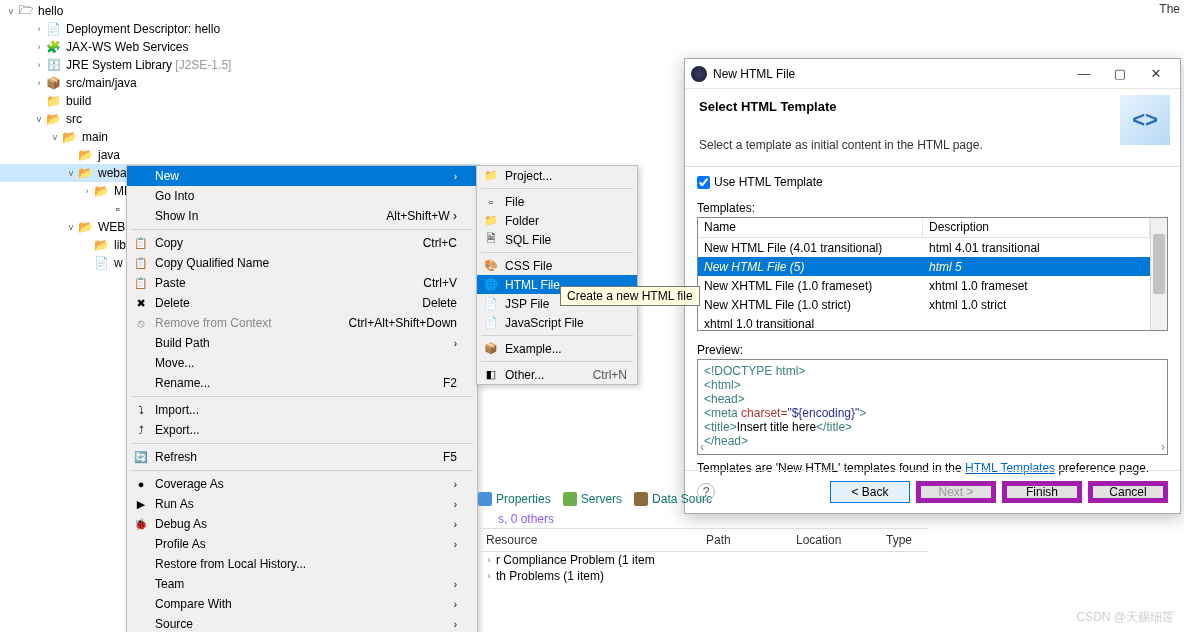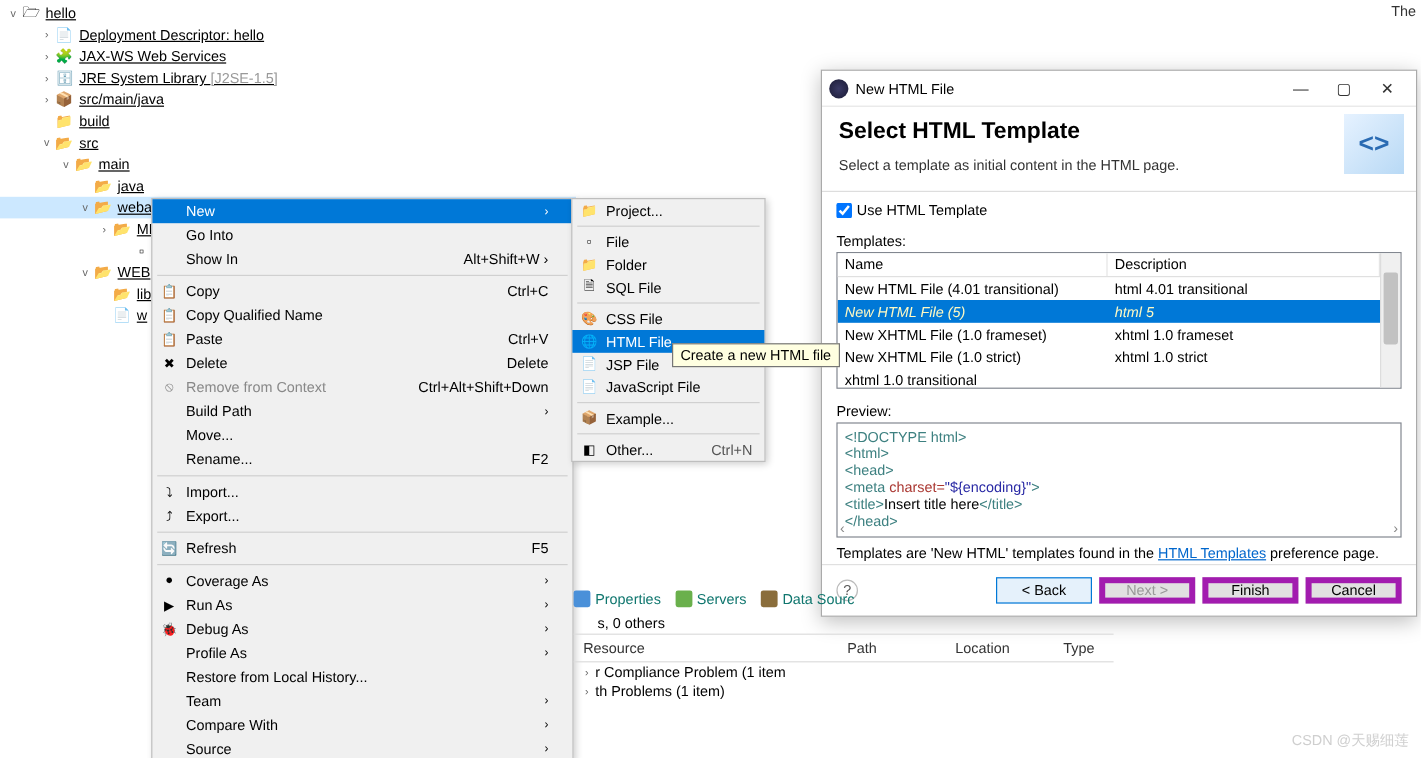--- a/index.html
+++ b/index.html
@@ -5,21 +5,21 @@
 * { margin: 0; padding: 0; box-sizing: border-box; font-family: "Segoe UI", Tahoma, sans-serif; font-size: 12px; }
 body { background: #fff; width: 1184px; height: 632px; position: relative; overflow: hidden; color: #000; }
 .tree { position: absolute; left: 0; top: 0; width: 480px; padding: 2px 0; }
 .tree-row { display: flex; align-items: center; height: 18px; padding-left: 4px; white-space: nowrap; }
 .tree-row.sel { background: #cce8ff; }
 .tw { width: 14px; height: 14px; display: inline-flex; align-items: center; justify-content: center; font-size: 9px; color: #666; }
 .ic { width: 16px; height: 16px; display: inline-flex; align-items: center; justify-content: center; margin-right: 4px; }
 .folder { color: #e8b04b; }
 .folder-open { color: #e8b04b; }
 .jar { color: #6a9fb5; }
-.tree-label { color: #000; text-decoration: underline; }
+.tree-label { color: #000; }
 .tree-label .gray { color: #999; }
 .ctx-menu { position: absolute; left: 126px; top: 165px; width: 352px; background: #f0f0f0; border: 1px solid #bebebe; box-shadow: 2px 2px 6px rgba(0,0,0,0.2); }
 .ctx-item { display: flex; align-items: center; height: 20px; padding: 0 20px 0 28px; position: relative; }
 .ctx-item.hl { background: #0078d7; color: #fff; }
 .ctx-item .shortcut { margin-left: auto; color: #000000; }
 .ctx-item .arrow { margin-left: auto; font-size: 10px; }
 .ctx-item.disabled { color: #888; }
 .ctx-sep { height: 1px; background: #d0d0d0; margin: 3px 4px; }
 .ctx-icon { position: absolute; left: 6px; width: 16px; height: 16px; display: flex; align-items: center; justify-content: center; font-size: 11px; }
 .submenu { position: absolute; left: 476px; top: 165px; width: 162px; background: #f0f0f0; border: 1px solid #bebebe; box-shadow: 2px 2px 6px rgba(0,0,0,0.2); }
@@ -27,21 +27,21 @@
 .sub-item.hl { background: #0078d7; color: #fff; }
 .sub-item .shortcut { margin-left: auto; color: #555; }
 .sub-sep { height: 1px; background: #d0d0d0; margin: 3px 4px; }
 .tooltip { position: absolute; left: 560px; top: 286px; background: #ffffe1; border: 1px solid #767676; padding: 2px 6px; z-index: 50; }
 .dialog { position: absolute; left: 684px; top: 58px; width: 497px; height: 456px; background: #fff; border: 1px solid #aaaaaa; box-shadow: 0 4px 16px rgba(0,0,0,0.25); }
 .dlg-title { display: flex; align-items: center; height: 30px; padding: 0 6px; border-bottom: 1px solid #e5e5e5; }
 .dlg-title .ecl { width: 16px; height: 16px; margin-right: 6px; background: radial-gradient(circle,#3a3a66,#1a1a33); border-radius: 50%; }
 .dlg-title .t { flex: 1; }
 .dlg-title .wbtn { width: 36px; height: 24px; display: flex; align-items: center; justify-content: center; color: #333; font-size: 13px; }
 .dlg-header { padding: 10px 14px 14px 14px; position: relative; border-bottom: 1px solid #ddd; }
-.dlg-header h2 { font-size: 19px; font-weight: 600; margin-bottom: 10px; }
+.dlg-header h2 { font-size: 13px; font-weight: 600; margin-bottom: 24px; }
 .dlg-header .sub { color: #333; }
 .dlg-header .bigicon { position: absolute; right: 10px; top: 6px; width: 50px; height: 50px; background: linear-gradient(135deg,#e6f2ff,#b8d9f5); display: flex; align-items: center; justify-content: center; }
 .dlg-header .bigicon span { color:#2a6bb3; font-size:22px; font-weight:bold; }
 .dlg-body { padding: 8px 12px; }
 .chk { display: flex; align-items: center; gap: 4px; margin-bottom: 6px; }
 .chk input { width: 13px; height: 13px; }
 .lbl { margin-bottom: 2px; margin-top: 12px; }
 .tbl-wrap { border: 1px solid #828790; height: 114px; overflow: hidden; position: relative; display: flex; }
 .tbl { flex: 1; }
 .tbl-head { display: flex; background: #fff; border-bottom: 1px solid #e0e0e0; height: 20px; }
@@ -63,21 +63,21 @@
 .dlg-footer { position: absolute; bottom: 0; left: 0; right: 0; padding: 10px 12px; display: flex; align-items: center; border-top: 1px solid #e0e0e0; }
 .dlg-footer .help { width: 18px; height: 18px; border: 1px solid #bbb; border-radius: 50%; display: flex; align-items: center; justify-content: center; color: #555; }
 .dlg-footer .btns { margin-left: auto; display: flex; gap: 6px; }
 .btn { width: 80px; height: 22px; border: 5px solid #a21caf; background: #e1e1e1; display: flex; align-items: center; justify-content: center; }
 .btn.active { border: 1px solid #0078d7; background:#e5f1fb; }
 .btn.disabled { color: #999; }
 .bottom-panel { position: absolute; left: 478px; top: 488px; width: 450px; font-size: 12px; }
 .tabs { display: flex; gap: 12px; padding: 4px 0; }
 .tabs .tab { display: flex; gap: 4px; color: #0f766e; }
 .tabs .tab .iico { width: 14px; height: 14px; background: #4a90d9; border-radius: 2px; }
-.infobar { color: #000000; padding: 2px 20px; }
+.infobar { color: #8b5cf6; padding: 2px 20px; }
 .prob-head { display: flex; border-top: 1px solid #ddd; border-bottom: 1px solid #ddd; padding: 2px 0; color: #333; }
 .prob-head .pc { padding: 2px 8px; }
 .prob-tree .prow { display: flex; align-items: center; padding: 1px 4px; }
 .top-right { position: absolute; right: 4px; top: 2px; color: #333; }
 .watermark { position: absolute; right: 10px; bottom: 6px; color: #cfcfcf; font-size: 12px; }
 .ind0{padding-left:4px}.ind2{padding-left:32px}.ind3{padding-left:48px}.ind4{padding-left:64px}.ind5{padding-left:80px}.ind6{padding-left:96px}
 </style>
 </head>
 <body>
 

